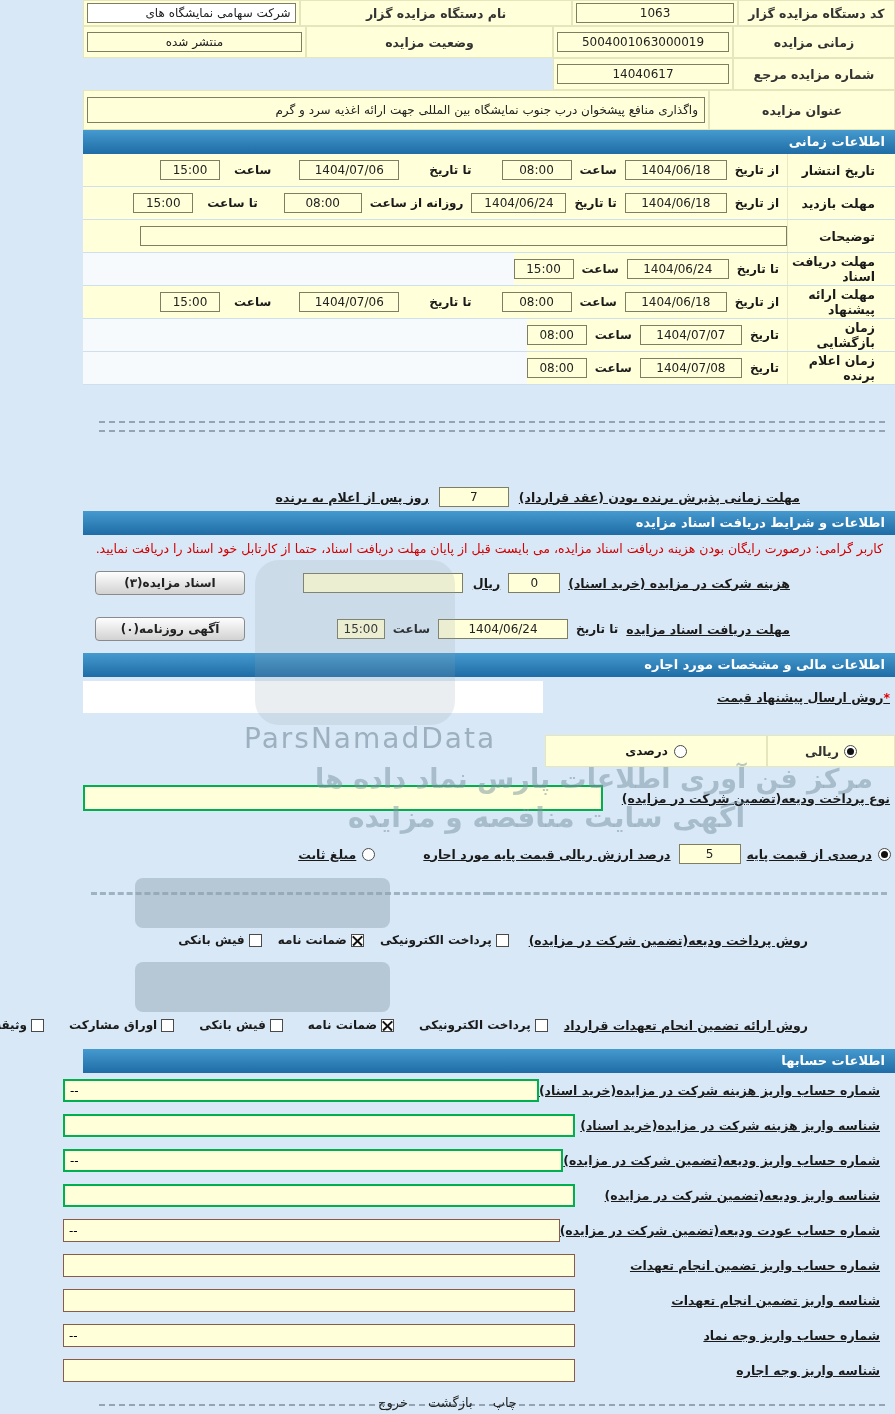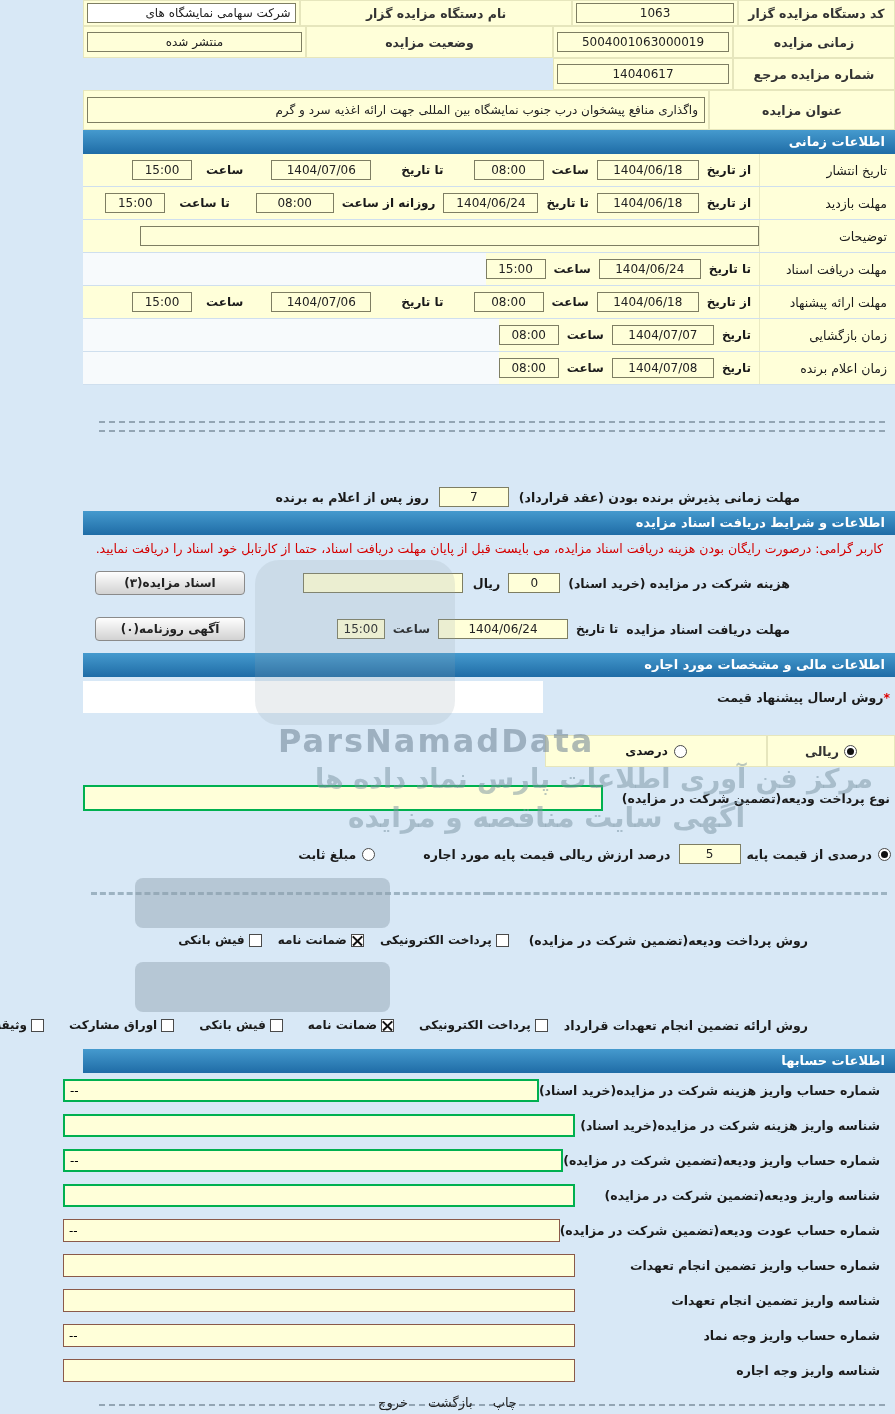--- a/index.html
+++ b/index.html
@@ -12,29 +12,29 @@
   font-weight:bold;font-size:12.5px;color:#333;text-align:center;}
 .valcell{background:#ffffd9;border:1px solid #e6e6bd;display:flex;align-items:center;padding:2px 3px;}
 .fld{background:#ffffd9;border:1px solid #7e7e63;height:20px;width:100%;font-family:inherit;font-size:12px;
   text-align:center;color:#222;}
 .fld.white{background:#ffffff;text-align:right;padding:0 4px;}
 .fld.rt{text-align:right;padding-right:6px;}
 .ltr{direction:ltr;}
 .sechead{height:24px;line-height:24px;background:linear-gradient(#459ace,#1f6ca6);color:#fff;font-weight:bold;
   padding-right:10px;font-size:13px;}
 .trow{display:flex;align-items:center;height:33px;background:#ffffd9;border-bottom:1px solid #cfdfee;}
-.tlabel{width:136px;align-self:stretch;display:flex;align-items:center;padding-right:8px;font-weight:normal;
+.tlabel{width:108px;align-self:stretch;display:flex;align-items:center;padding-right:20px;font-weight:bold;
   font-size:12.5px;border-left:1px solid #eaeac2;}
 .slabel{font-weight:bold;font-size:12px;padding:0 8px;white-space:nowrap;}
 .fillw{flex:1;align-self:stretch;background:#f7fafc;}
 .filly{flex:1;}
 .fillt{flex:1;}
 .dash{border-top:2px dashed #93a5b4;}
 .row{display:flex;align-items:center;}
-.blabel{font-weight:bold;font-size:12.5px;white-space:nowrap;}
+.blabel{font-weight:bold;font-size:12.5px;white-space:nowrap;text-decoration:underline;}
 .star{color:#e00000;font-weight:bold;}
 .btn{background:linear-gradient(#fefefe,#d2d2d2);border:1px solid #8a8a8a;border-radius:4px;height:24px;
   padding:0 18px;font-family:inherit;font-size:12px;font-weight:bold;cursor:pointer;color:#222;}
 .radio{width:13px;height:13px;border:1px solid #4a4a4a;border-radius:50%;background:#fff;display:inline-block;
   flex:0 0 auto;position:relative;}
 .radio.checked::after{content:"";position:absolute;top:2px;left:2px;right:2px;bottom:2px;background:#111;border-radius:50%;}
 .cb{width:13px;height:13px;border:1px solid #4a4a4a;background:#fff;display:inline-block;position:relative;flex:0 0 auto;}
 .cb.checked::before,.cb.checked::after{content:"";position:absolute;top:5px;left:-1px;width:13px;height:1.6px;background:#111;}
 .cb.checked::before{transform:rotate(45deg);}
 .cb.checked::after{transform:rotate(-45deg);}
@@ -45,21 +45,21 @@
 .acc-row{display:flex;align-items:center;justify-content:space-between;height:35px;padding-right:15px;}
 .acc-input{width:512px;height:23px;background:#ffffd9;font-family:inherit;font-size:12px;direction:ltr;
   text-align:left;padding-left:5px;margin-left:-20px;}
 .acc-input.green{border:2px solid #00b050;}
 .acc-input.dark{border:1px solid #8a5a4a;}
 .whitepanel{width:460px;height:32px;background:#ffffff;}
 .greenfld{width:520px;height:26px;background:#ffffd9;border:2px solid #00b050;font-family:inherit;font-size:12px;}
 .footer{position:absolute;bottom:4px;left:0;width:100%;text-align:center;z-index:3;}
 .flink{display:inline-block;margin:0 8px;font-size:13px;color:#222;cursor:pointer;}
 .watermark{position:absolute;top:0;left:0;width:895px;height:1414px;z-index:4;pointer-events:none;}
-.wm-brand{position:absolute;left:278px;top:722px;font-size:32px;font-weight:bold;color:rgba(110,130,148,.55);
+.wm-brand{position:absolute;left:244px;top:722px;font-size:28px;font-weight:normal;color:rgba(110,130,148,.55);
   letter-spacing:2px;direction:ltr;}
 .wm-l1{position:absolute;right:22px;top:763px;font-size:27px;font-weight:bold;color:rgba(120,145,160,.5);}
 .wm-l2{position:absolute;right:150px;top:801px;font-size:28px;font-weight:bold;color:rgba(120,145,160,.5);}
 .wm-rect{position:absolute;background:#8fa0ac;border-radius:8px;}
 .wm-r1{left:135px;top:878px;width:255px;height:50px;opacity:.45;}
 .wm-r2{left:135px;top:962px;width:255px;height:50px;opacity:.45;}
 .wm-r3{left:255px;top:560px;width:200px;height:165px;opacity:.18;border-radius:24px;}
 .phoneline{height:45px;display:flex;align-items:center;direction:ltr;padding:0 8px;color:rgba(110,135,152,.7);}
 .phoneline .pd{flex:1;border-top:3px dashed rgba(110,135,152,.55);}
 .phone{font-size:28px;font-weight:bold;padding:0 12px;white-space:nowrap;}

